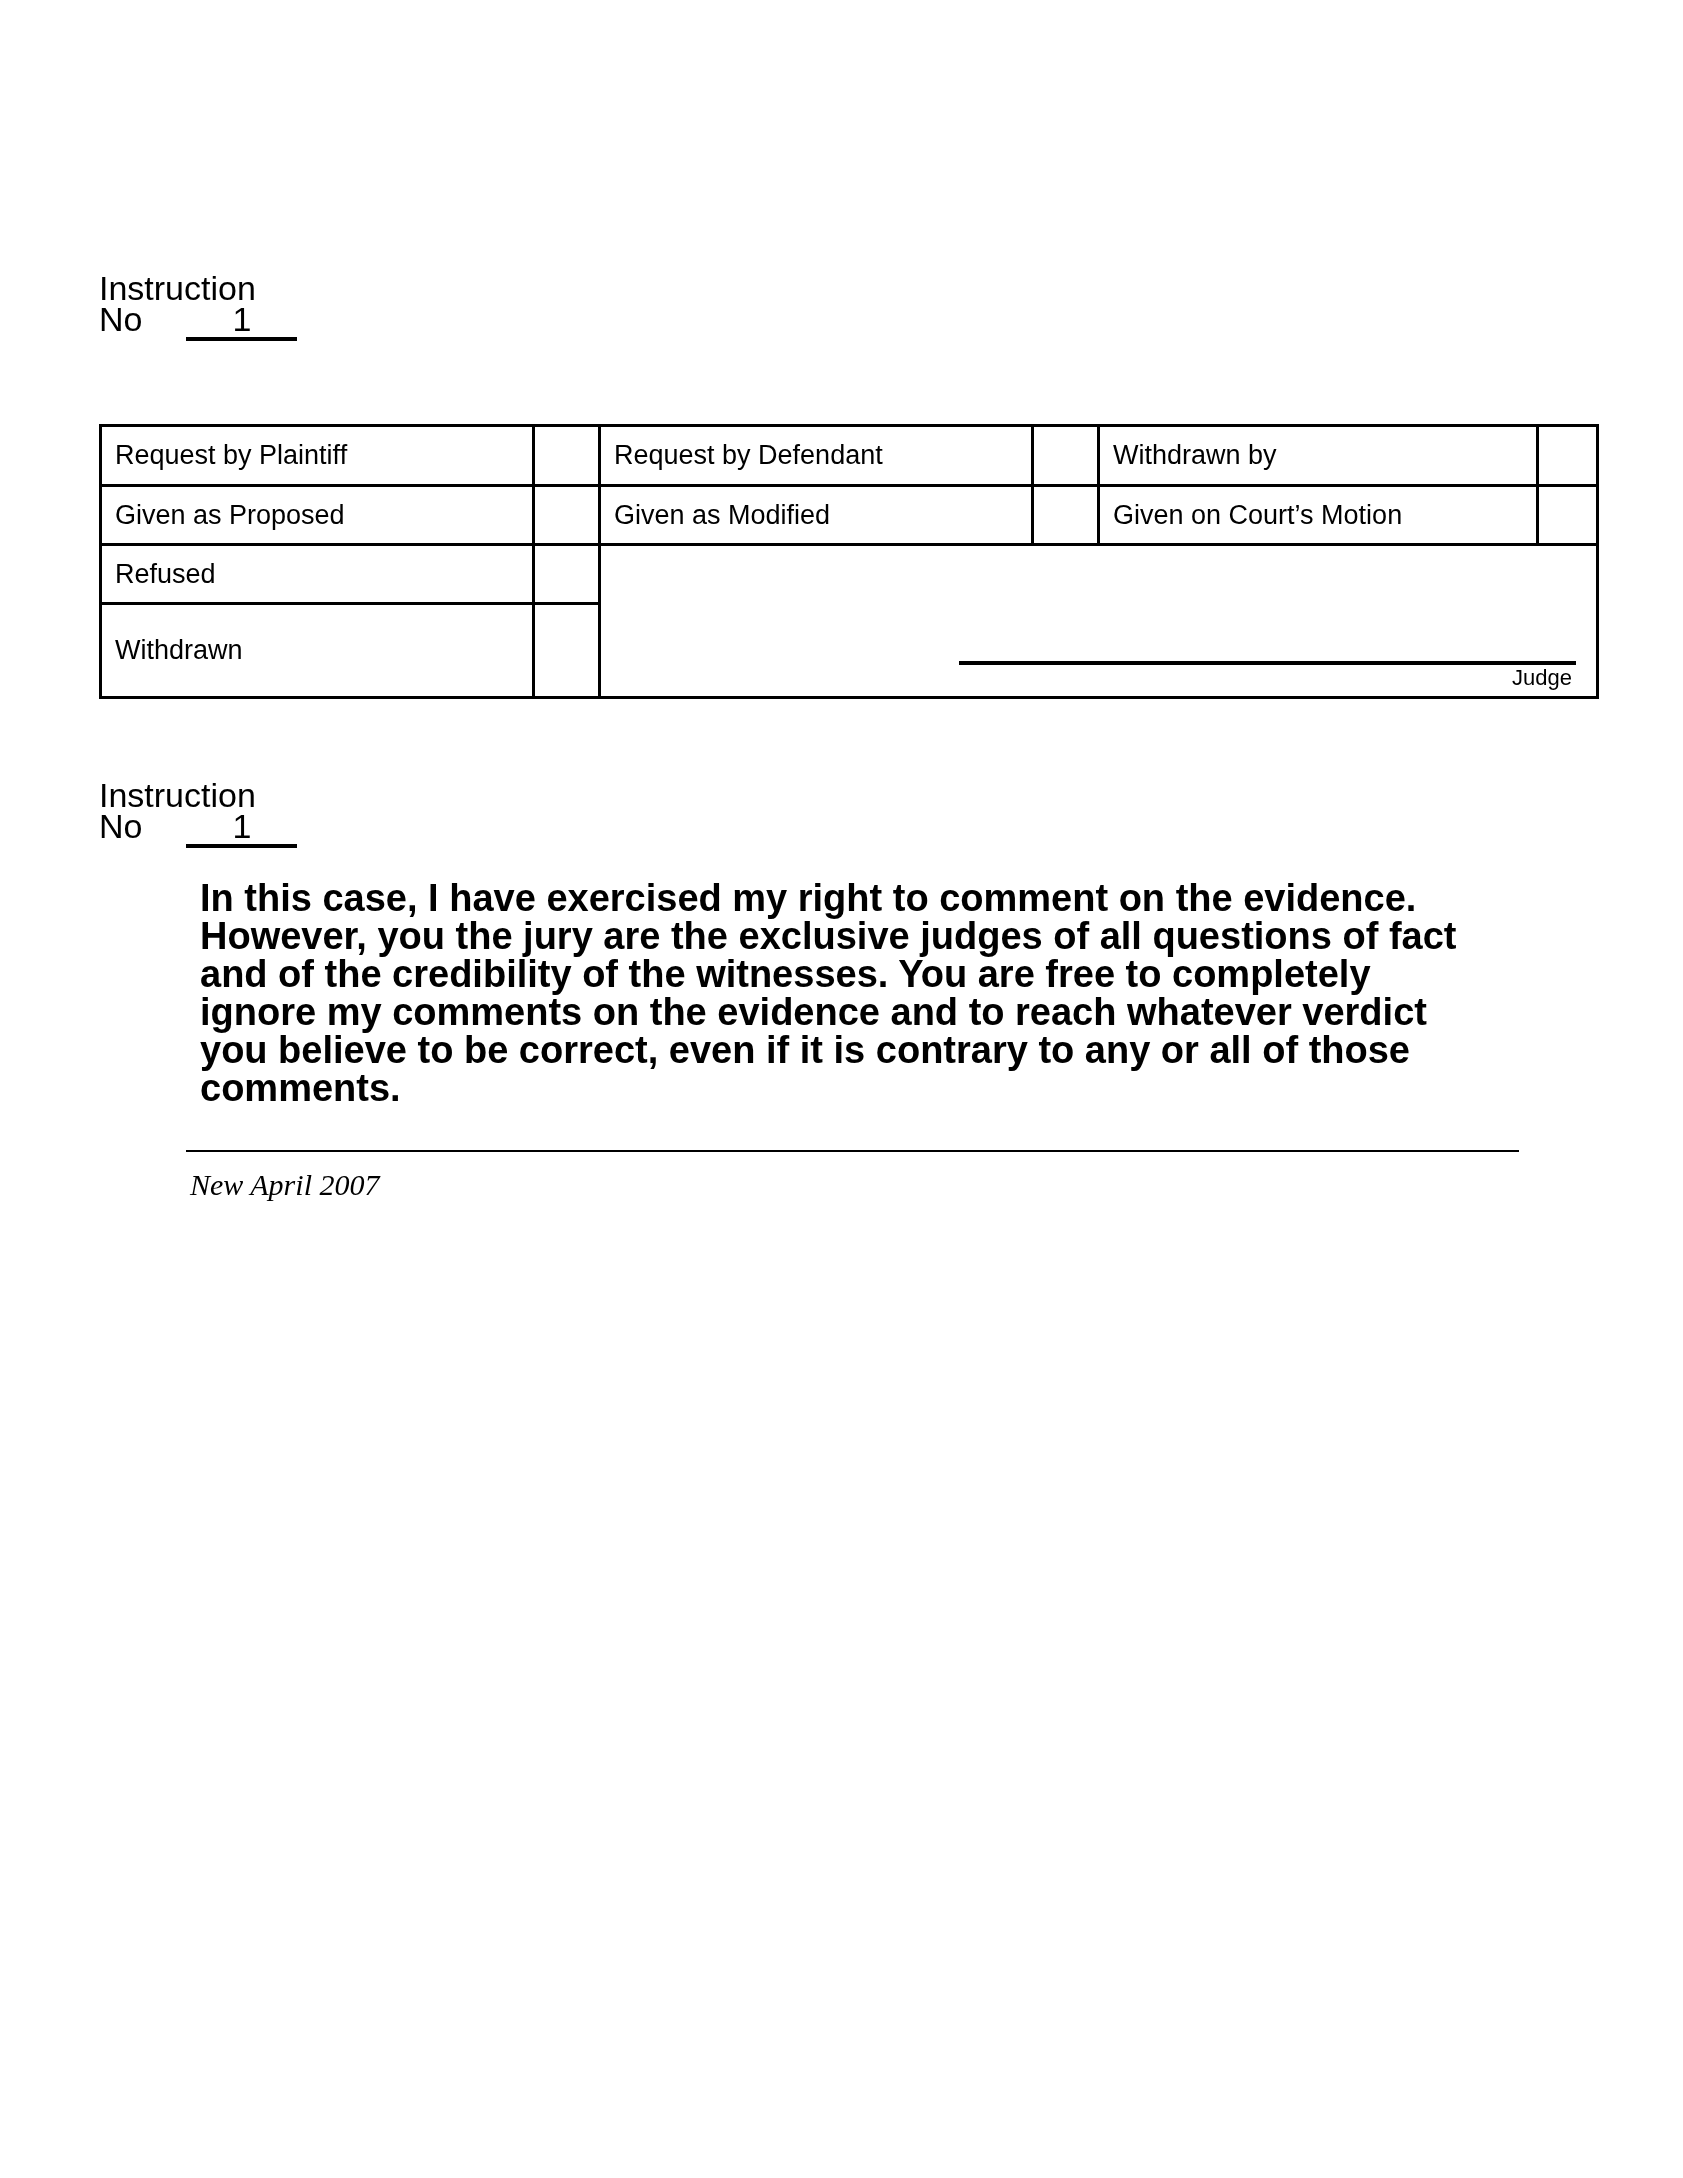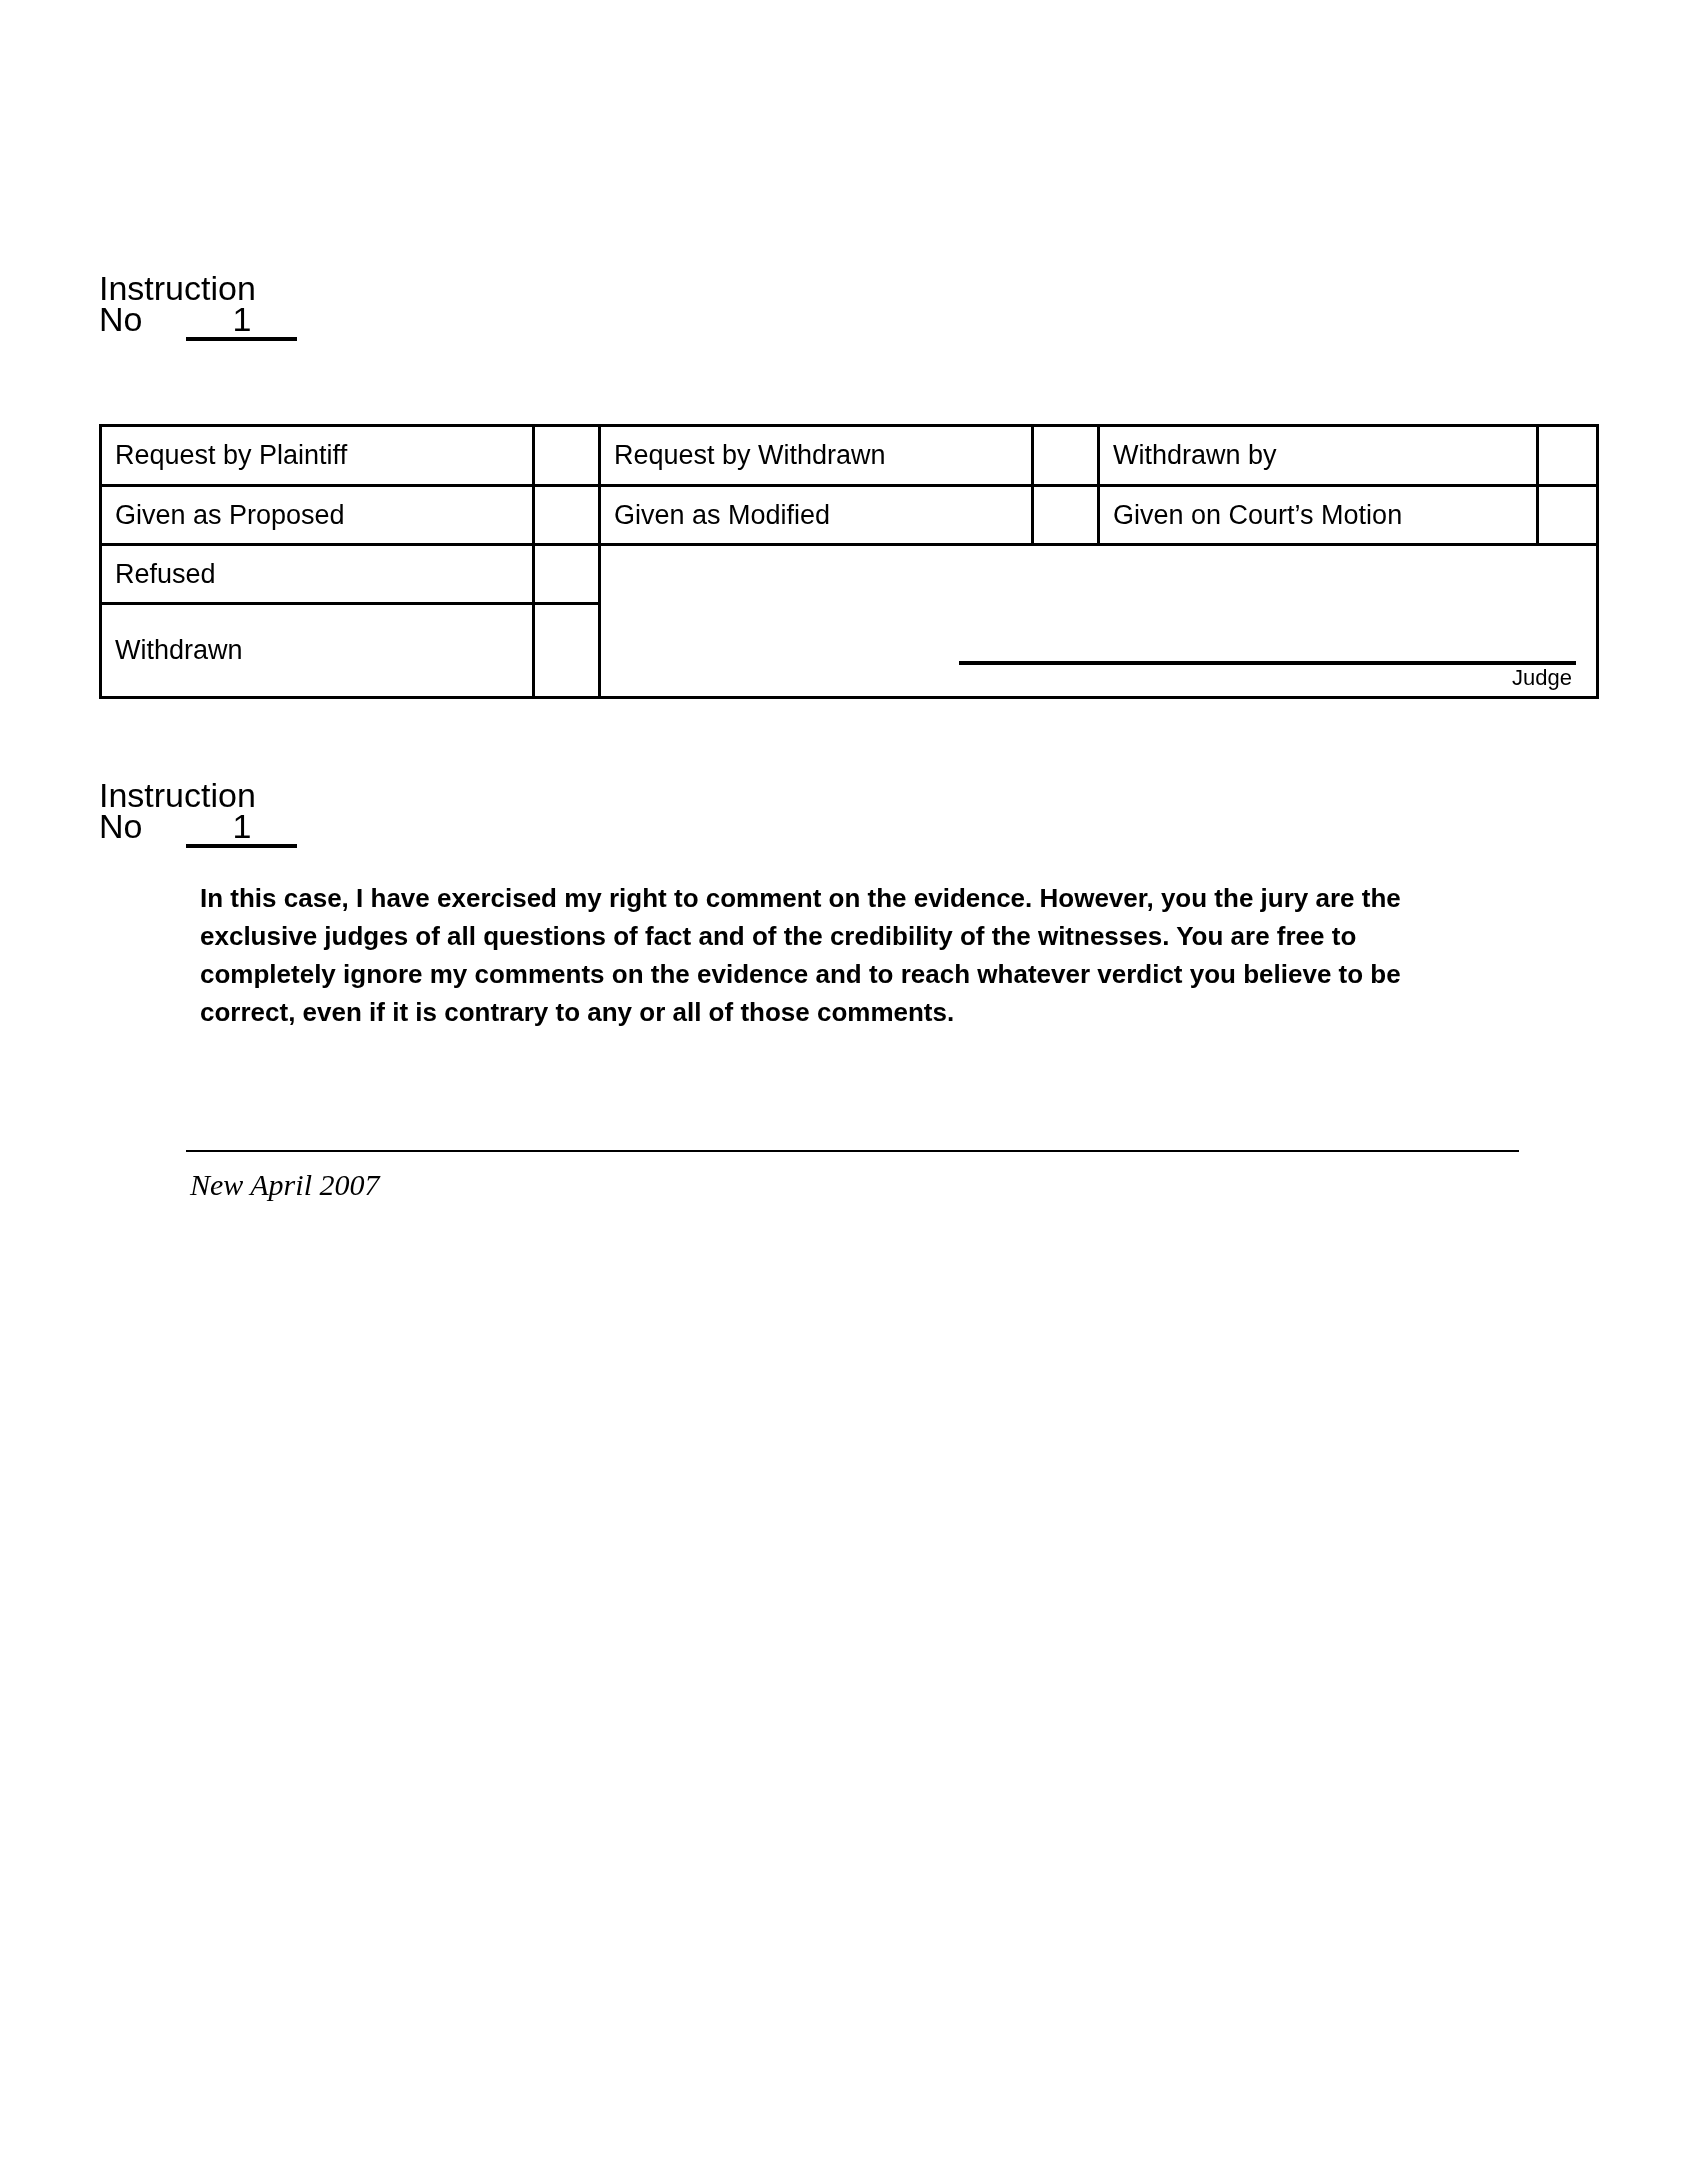--- a/index.html
+++ b/index.html
@@ -85,21 +85,21 @@
     bottom: 5px;
     font-size: 22px;
   }
 
   
   .body-paragraph {
     position: absolute;
     left: 200px;
     top: 879px;
     width: 1279px;
-    font-size: 26px;
+    font-size: 38px;
     font-weight: bold;
     line-height: 38px;
     margin: 0;
   }
 
   
   .footer-rule {
     position: absolute;
     left: 186px;
     top: 1150px;
@@ -135,21 +135,21 @@
         <col style="width:66px">
       <col style="width:433px">
         <col style="width:66px">
       <col style="width:439px">
         <col style="width:60px">
     </colgroup>
     <tbody>
         <tr class="row-1">
       <td class="label-cell">Request by Plaintiff</td>
       <td class="box-cell"></td>
-      <td class="label-cell">Request by Withdrawn</td>
+      <td class="label-cell">Request by Defendant</td>
       <td class="box-cell"></td>
       <td class="label-cell">Withdrawn by</td>
       <td class="box-cell"></td>
     </tr>
     <tr class="row-2">
       <td class="label-cell">Given as Proposed</td>
       <td class="box-cell"></td>
       <td class="label-cell">Given as Modified</td>
       <td class="box-cell"></td>
       <td class="label-cell">Given on Court’s Motion</td>

